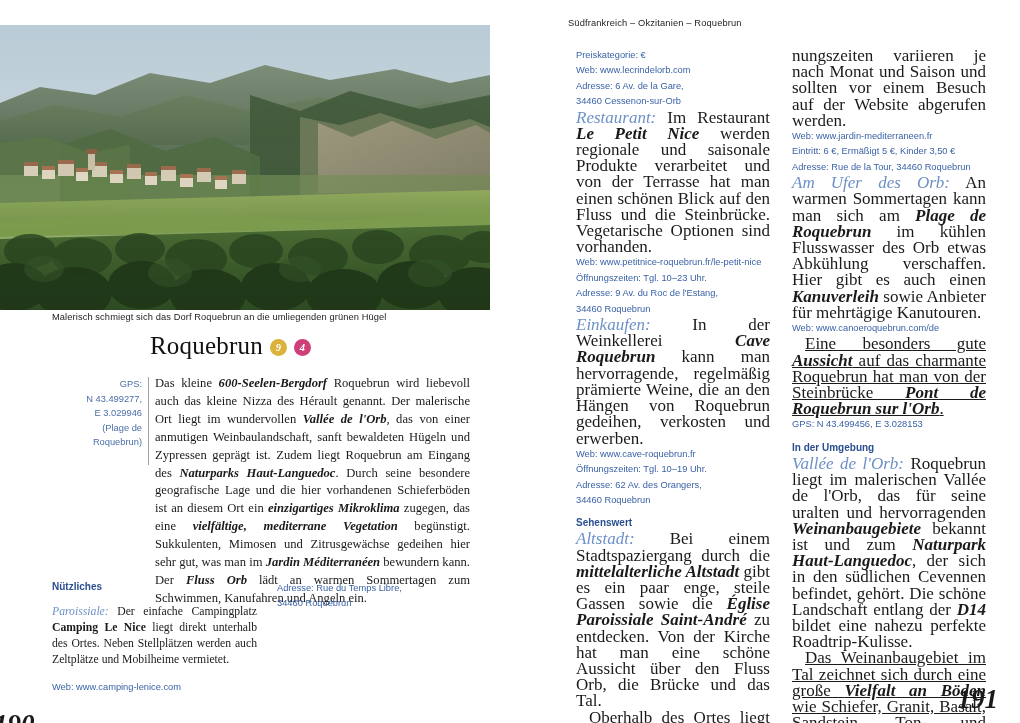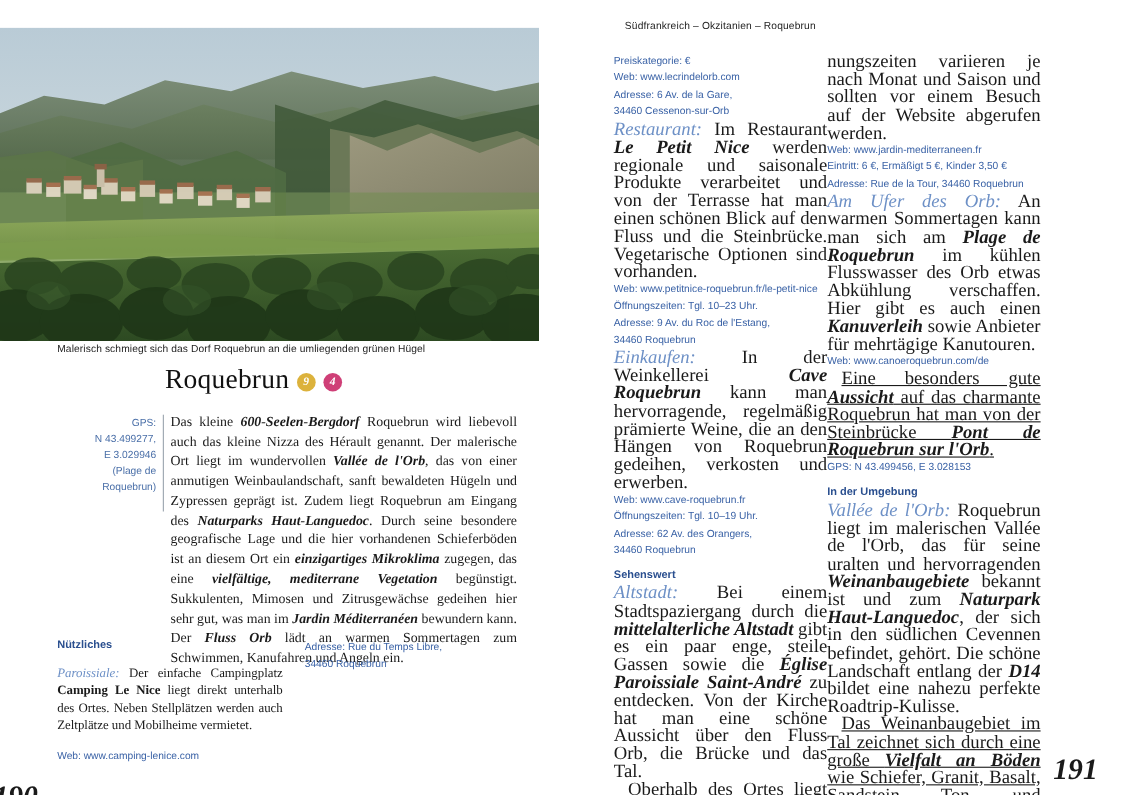--- a/index.html
+++ b/index.html
@@ -105,23 +105,23 @@
   .pagenum.left { left: -6px; }
   .pagenum.right { right: 22px; }
 
   
   .running-head {
     position: absolute; left: 58px; top: 18px;
     font-family: "Liberation Sans", sans-serif;
     font-size: 9.3px; color: #1d1d1d; letter-spacing: 0.15px;
   }
   .cols {
-    position: absolute; left: 48px; top: 48px;
+    position: absolute; left: 66px; top: 48px;
     width: 410px; height: 625px;
-    display: flex; 
+    display: flex; gap: 22px;
   }
   .col { width: 194px; }
   .col p { margin: 0; }
   .col-body {
     font-size: 17px; line-height: 16.2px; text-align: justify;
   }
   .indent { text-indent: 13px; text-decoration: underline; }
 </style>
 </head>
 <body>

